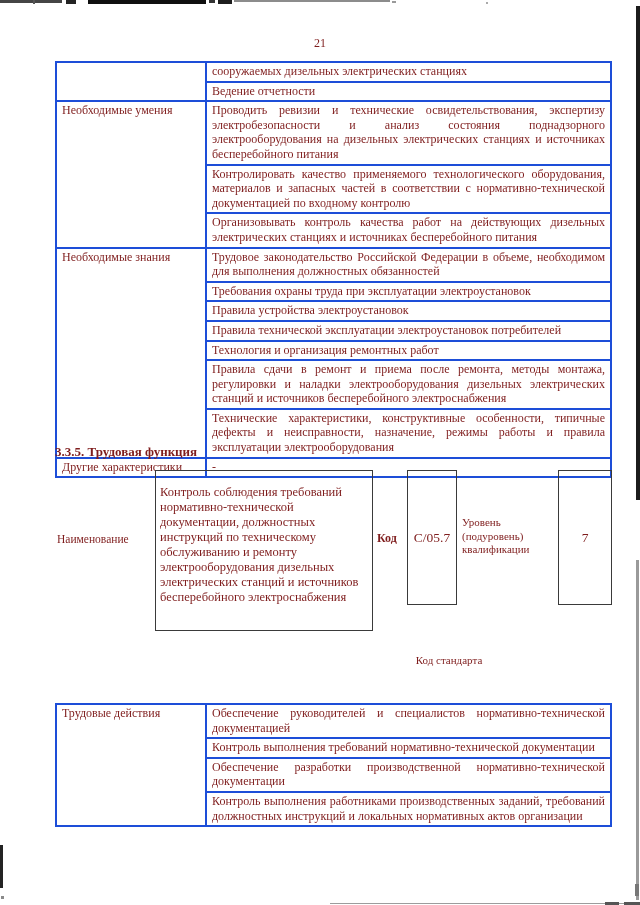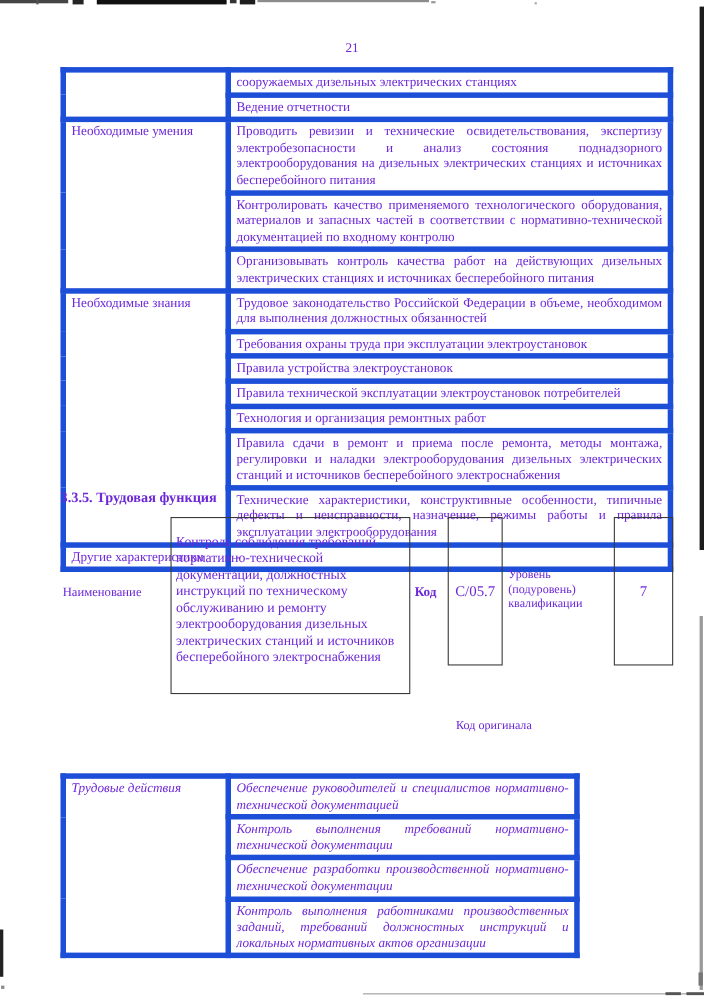--- a/index.html
+++ b/index.html
@@ -1,25 +1,25 @@
 <!DOCTYPE html>
 <html><head>
 <meta charset="utf-8">
 <style>
   html,body{margin:0;padding:0;background:#fff;}
   .page{position:relative;width:640px;height:905px;background:#ffffff;overflow:hidden;
-        font-family:"Liberation Serif", serif;color:#6d28d9;}
+        font-family:"Liberation Serif", serif;color:#7f1d1d;}
   .art{position:absolute;}
   .pageno{position:absolute;left:0;top:36px;width:640px;text-align:center;font-size:12px;}
   
   table.doc{position:absolute;border-collapse:collapse;table-layout:fixed;}
-  table.doc td{border:5px solid #1d4ed8;font-size:12px;line-height:14.6px;
+  table.doc td{border:2px solid #1d4ed8;font-size:12px;line-height:14.6px;
                padding:1px 5px 2px 5px;vertical-align:top;overflow:hidden;}
   .t1{left:55px;top:61px;width:557px;border:1.5px solid #3d3d3d;}
-  .t3{left:55px;top:703px;width:472px;border:1.5px solid #3d3d3d;font-style:italic;}
+  .t3{left:55px;top:703px;width:557px;border:1.5px solid #3d3d3d;}
   td.lbl{width:150px;text-align:left;}
   td.val{text-align:justify;}
   
   .heading{position:absolute;left:55px;top:444px;font-size:13px;font-weight:bold;}
   
   .name-label{position:absolute;left:57px;top:533px;font-size:11.5px;}
   .name-box{position:absolute;left:155px;top:470px;width:208px;height:131px;
             border:1.5px solid #3a3a3a;padding:14px 4px;font-size:12.5px;line-height:15px;}
   .code-label{position:absolute;left:377px;top:531px;font-size:12px;font-weight:bold;}
   .code-box{position:absolute;left:407px;top:470px;width:48px;height:133px;border:1.5px solid #3a3a3a;
@@ -116,21 +116,21 @@
 
   <div class="heading">3.3.5. Трудовая функция</div>
 
   <div class="name-label">Наименование</div>
   <div class="name-box">Контроль соблюдения требований нормативно-технической документации, должностных инструкций по техническому обслуживанию и ремонту электрооборудования дизельных электрических станций и источников бесперебойного электроснабжения</div>
   <div class="code-label">Код</div>
   <div class="code-box">С/05.7</div>
   <div class="level-label">Уровень (подуровень) квалификации</div>
   <div class="level-box">7</div>
 
-  <div class="cap cap1">Код оригинала</div>
+  <div class="cap cap1">Код стандарта</div>
 
   <table class="doc t3">
     <colgroup>
         <col style="width:150px">
         <col>
       </colgroup>
     <tbody>
         <tr>
       <td class="lbl" rowspan="4">Трудовые действия</td>
       <td class="val">Обеспечение руководителей и специалистов нормативно-технической документацией</td>

